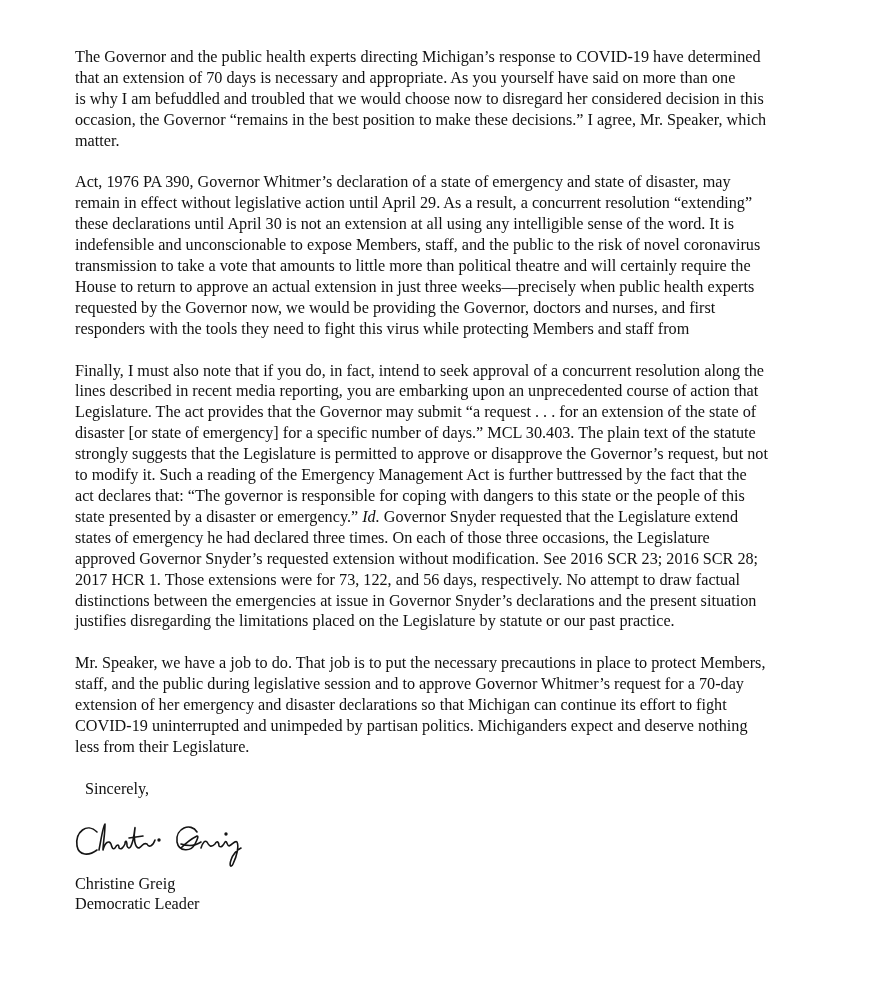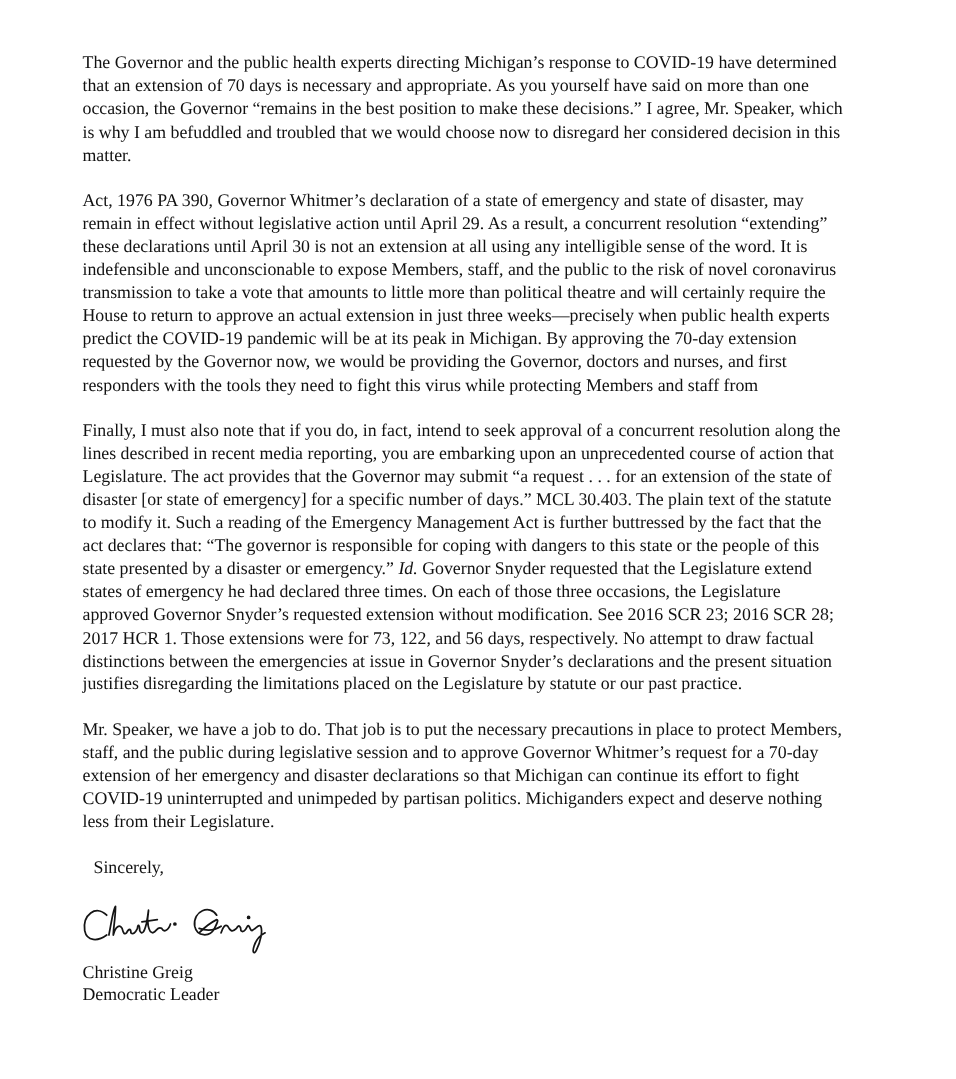--- a/index.html
+++ b/index.html
@@ -22,42 +22,42 @@
   em { }
 </style>
 </head>
 <body>
 
 <div class="page">
 
   <p class="para">
     <span class="line">The Governor and the public health experts directing Michigan’s response to COVID-19 have determined</span>
     <span class="line">that an extension of 70 days is necessary and appropriate. As you yourself have said on more than one</span>
+    <span class="line">is why I am befuddled and troubled that we would choose now to disregard her considered decision in this</span>
     <span class="line">occasion, the Governor “remains in the best position to make these decisions.” I agree, Mr. Speaker, which</span>
-    <span class="line">is why I am befuddled and troubled that we would choose now to disregard her considered decision in this</span>
     <span class="line">matter.</span>
   </p>
 
   <p class="para">
     <span class="line">Act, 1976 PA 390, Governor Whitmer’s declaration of a state of emergency and state of disaster, may</span>
     <span class="line">remain in effect without legislative action until April 29. As a result, a concurrent resolution “extending”</span>
     <span class="line">these declarations until April 30 is not an extension at all using any intelligible sense of the word. It is</span>
     <span class="line">indefensible and unconscionable to expose Members, staff, and the public to the risk of novel coronavirus</span>
     <span class="line">transmission to take a vote that amounts to little more than political theatre and will certainly require the</span>
     <span class="line">House to return to approve an actual extension in just three weeks—precisely when public health experts</span>
-    <span class="line">predict the COVID-19 pandemic will be at its peak in Michigan. By approving the 70-day extension</span>
     <span class="line">requested by the Governor now, we would be providing the Governor, doctors and nurses, and first</span>
     <span class="line">responders with the tools they need to fight this virus while protecting Members and staff from</span>
   </p>
 
   <p class="para">
     <span class="line">Finally, I must also note that if you do, in fact, intend to seek approval of a concurrent resolution along the</span>
     <span class="line">lines described in recent media reporting, you are embarking upon an unprecedented course of action that</span>
     <span class="line">Legislature. The act provides that the Governor may submit “a request . . . for an extension of the state of</span>
     <span class="line">disaster [or state of emergency] for a specific number of days.” MCL 30.403. The plain text of the statute</span>
+    <span class="line">strongly suggests that the Legislature is permitted to approve or disapprove the Governor’s request, but not</span>
     <span class="line">to modify it. Such a reading of the Emergency Management Act is further buttressed by the fact that the</span>
     <span class="line">act declares that: “The governor is responsible for coping with dangers to this state or the people of this</span>
     <span class="line"><span>state presented by a disaster or emergency.” </span><em>Id.</em><span> Governor Snyder requested that the Legislature extend</span></span>
     <span class="line">states of emergency he had declared three times. On each of those three occasions, the Legislature</span>
     <span class="line">approved Governor Snyder’s requested extension without modification. See 2016 SCR 23; 2016 SCR 28;</span>
     <span class="line">2017 HCR 1. Those extensions were for 73, 122, and 56 days, respectively. No attempt to draw factual</span>
     <span class="line">distinctions between the emergencies at issue in Governor Snyder’s declarations and the present situation</span>
     <span class="line">justifies disregarding the limitations placed on the Legislature by statute or our past practice.</span>
   </p>
 

